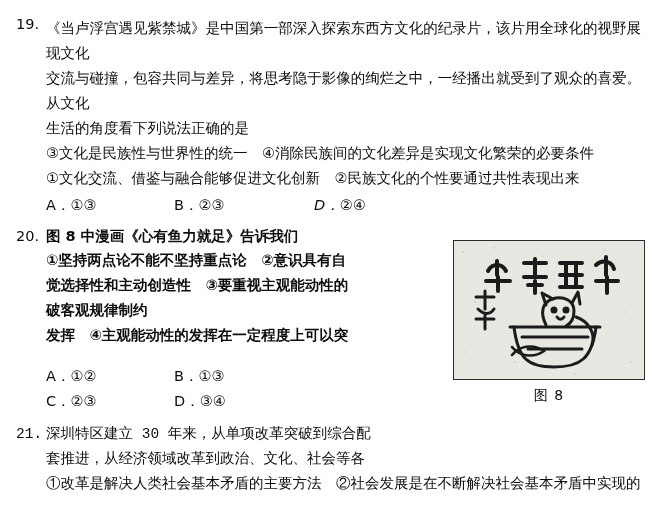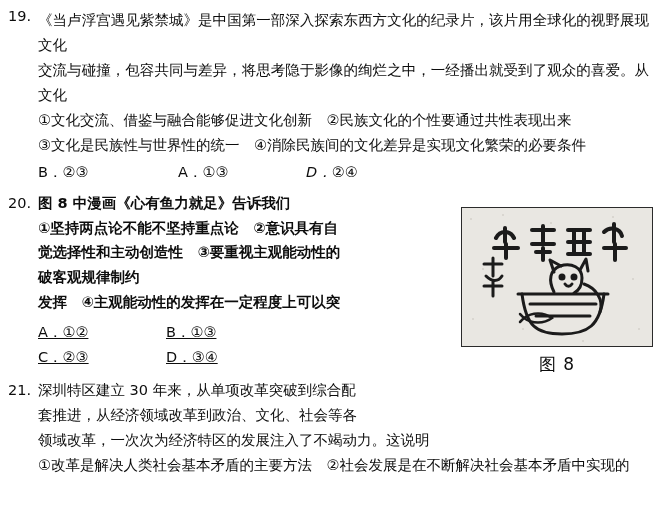--- a/index.html
+++ b/index.html
@@ -11,21 +11,21 @@
     width: 659px;
     height: 532px;
     font-family: "DejaVu Sans", "Liberation Sans", sans-serif;
     color: #0d0d0d;
     overflow: hidden;
   }
   .page {
     position: relative;
     width: 659px;
     height: 532px;
-    padding: 4px;
+    padding: 12px;
     box-sizing: border-box;
   }
   .q {
     position: relative;
     font-size: 14.5px;
     line-height: 1.72;
   }
   .q-num {
     position: absolute;
     left: 4px;
@@ -83,59 +83,60 @@
     border: 1px solid #2b2b2b;
     background: #e9e7e2;
     position: relative;
     overflow: hidden;
   }
   .cartoon svg {
     display: block;
   }
   .fig-caption {
     text-align: center;
-    font-size: 17px;
+    font-size: 14px;
     margin-top: 3px;
     letter-spacing: 1px;
   }
   .q20-opts {
-    margin-top: 5px;
-    text-decoration: underline;
+    margin-top: 16px;
   }
   .q20-opts .row {
     display: flex;
   }
   .q20-opts .row .opt {
     white-space: pre;
   }
   .o1 { width: 128px; }
 
   
   #q21 {
     margin-top: 8px;
+    font-family: Liberation Mono, monospace;
   }
   #q21 .q-body {
     text-align: justify;
   }
 </style>
 </head>
 <body>
 
 <div class="page">
 
   <div class="q" id="q19">
     <div class="q-num">19.</div>
     <div class="q-body">
       <div class="line">《当卢浮宫遇见紫禁城》是中国第一部深入探索东西方文化的纪录片，该片用全球化的视野展现文化</div>
       <div class="line">交流与碰撞，包容共同与差异，将思考隐于影像的绚烂之中，一经播出就受到了观众的喜爱。从文化</div>
+      <div class="line">生活的角度看下列说法正确的是</div>
+      <div class="line">③文化是民族性与世界性的统一　④消除民族间的文化差异是实现文化繁荣的必要条件</div>
       <div class="line">①文化交流、借鉴与融合能够促进文化创新　②民族文化的个性要通过共性表现出来</div>
-      <div class="line">③文化是民族性与世界性的统一　④消除民族间的文化差异是实现文化繁荣的必要条件</div>
       <div class="opts-row">
+        <span class="opt opt-a">A．①③</span>
         <span class="opt opt-b">B．②③</span>
-        <span class="opt opt-a">A．①③</span>
         <span class="opt opt-d">D．②④</span>
       </div>
     </div>
   </div>
 
   <div class="q" id="q20">
     <div class="q-num">20.</div>
     <div class="q-body">
       <div class="q20-text">
         <div class="line">图 8 中漫画《心有鱼力就足》告诉我们</div>
@@ -231,18 +232,17 @@
         </div>
       </div>
     </div>
   </div>
 
   <div class="q" id="q21">
     <div class="q-num">21.</div>
     <div class="q-body">
       <div class="line">深圳特区建立 30 年来，从单项改革突破到综合配</div>
       <div class="line">套推进，从经济领域改革到政治、文化、社会等各</div>
-      <div class="line">领域改革，一次次为经济特区的发展注入了不竭动力。这说明</div>
       <div class="line">①改革是解决人类社会基本矛盾的主要方法　②社会发展是在不断解决社会基本矛盾中实现的</div>
     </div>
   </div>
 
 </div>
 
 </body></html>

